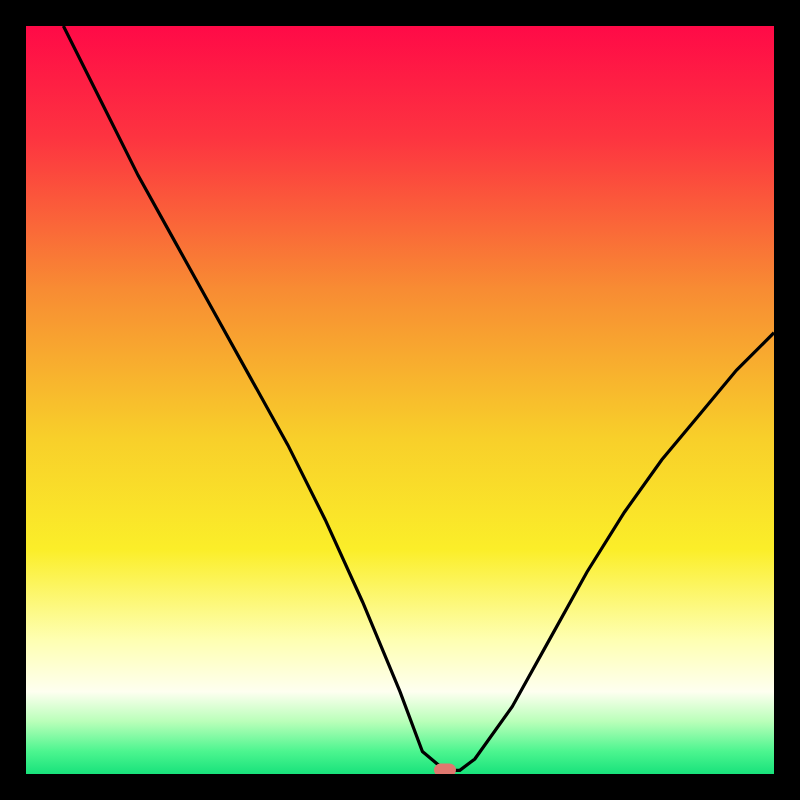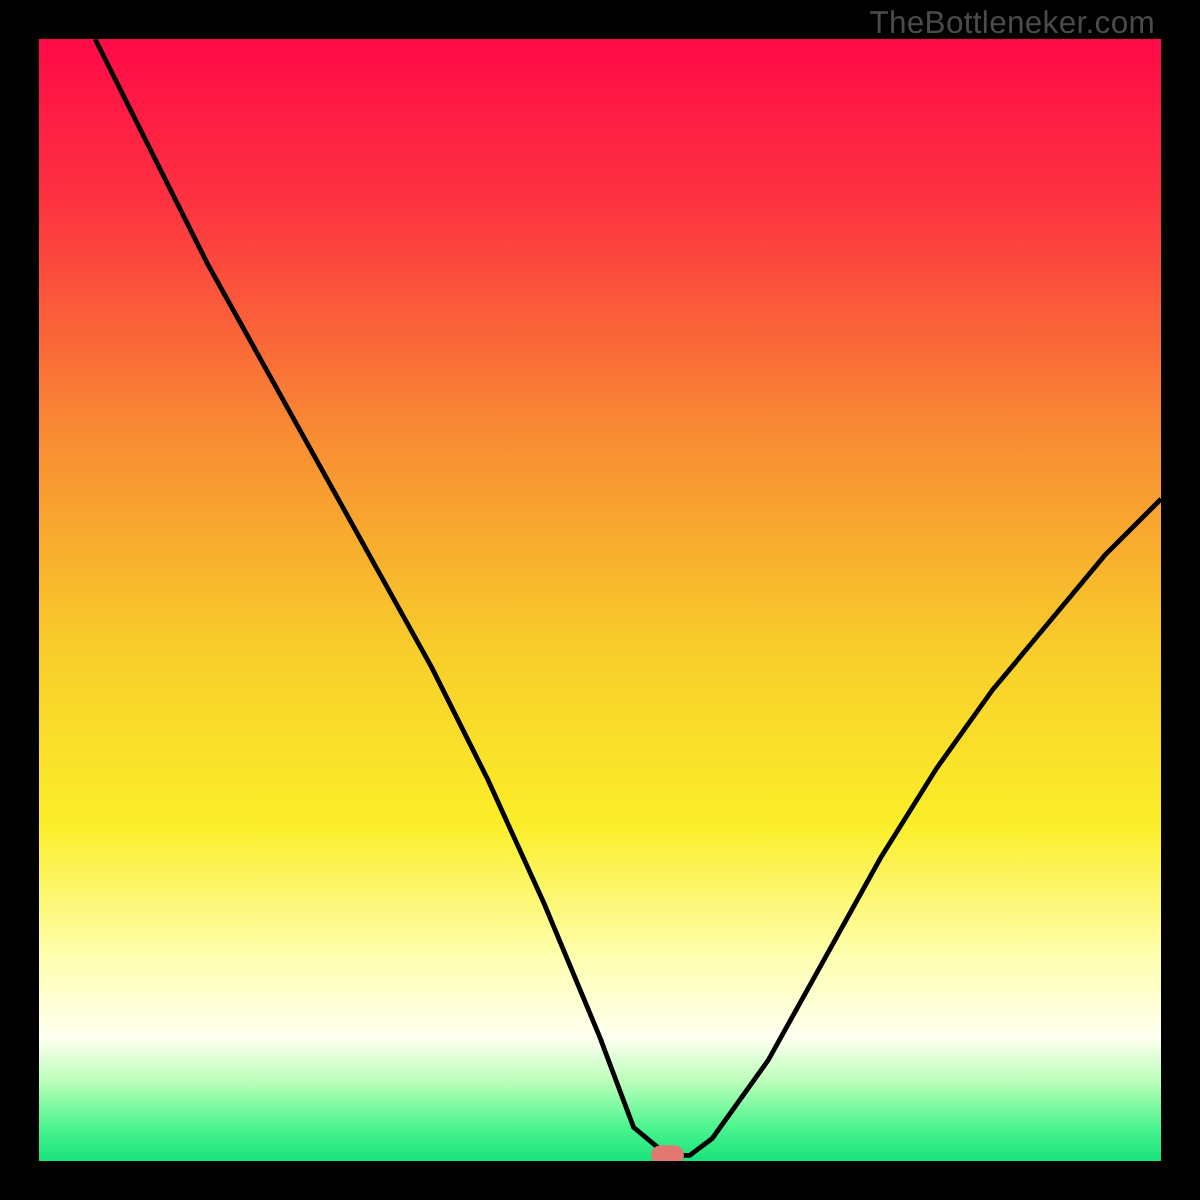--- a/index.html
+++ b/index.html
@@ -77,15 +77,14 @@
     </svg>
 
     <svg class="curve" viewBox="0 0 748 748" preserveAspectRatio="none">
       <path id="curve-path" fill="none" stroke-widthried="3" stroke-width="3.2" d="M 37.4 0.0 L 74.8 74.8 L 112.2 149.6 L 149.6 216.9 L 187.0 284.2 L 224.4 351.6 L 261.8 418.9 L 299.2 493.7 L 336.6 576.0 L 374.0 665.7 L 396.4 725.6 L 418.9 744.3 L 433.8 744.3 L 448.8 733.0 L 486.2 680.7 L 523.6 613.4 L 561.0 546.0 L 598.4 486.2 L 635.8 433.8 L 673.2 389.0 L 710.6 344.1 L 748.0 306.7" stroke="#000000"></path>
     </svg>
 
     <div class="marker" id="marker" style="left: 418.88px; top: 744.26px; background: rgb(224, 120, 111);"></div>
 
   </div>
 
-  <div class="watermark">TheBottleneker.com</div>
 
 </div>
 
 </body></html>

